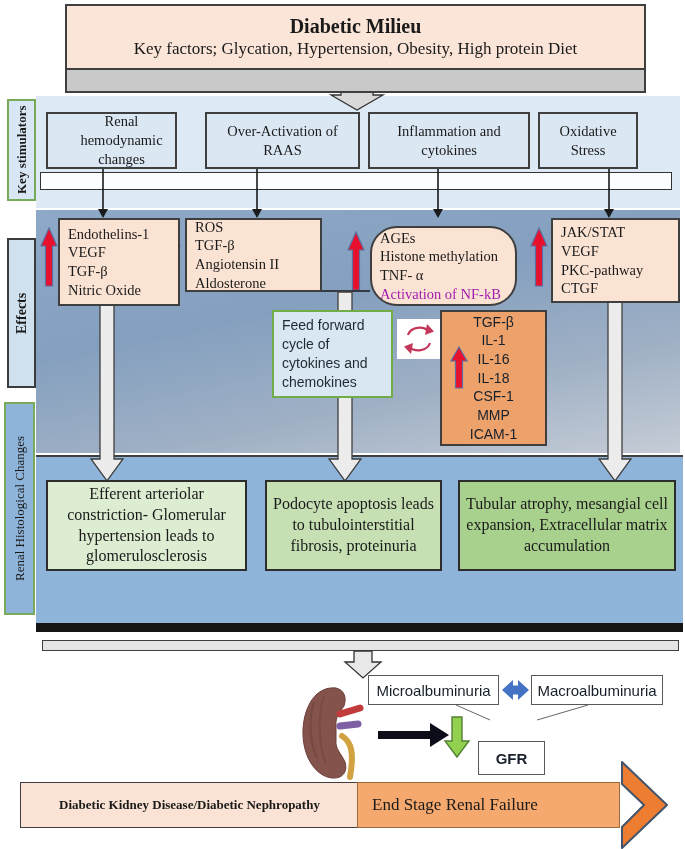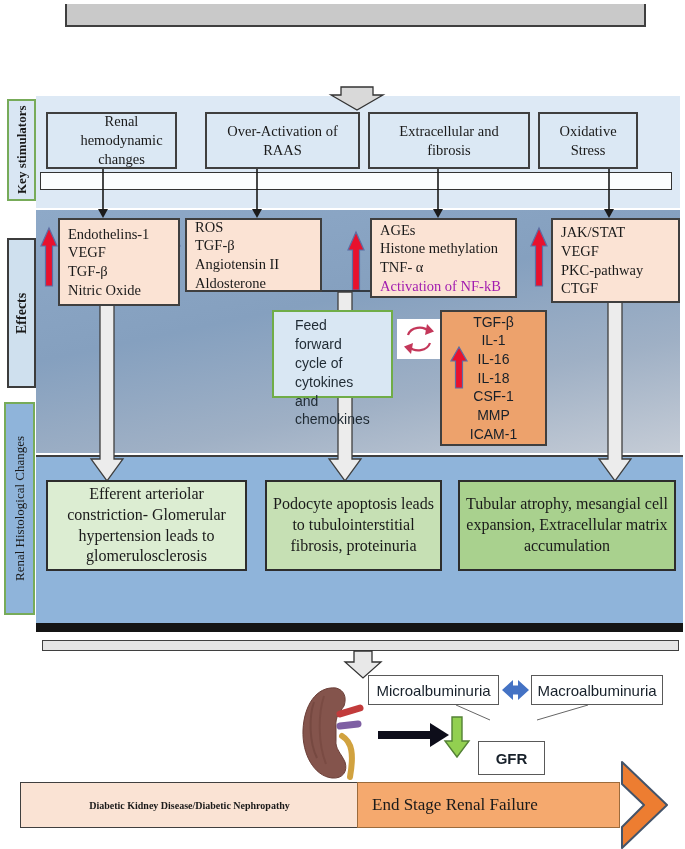--- a/index.html
+++ b/index.html
@@ -33,21 +33,21 @@
             font-size:14.5px;line-height:1.3;padding-left:20px;}
   
   .band-effects{left:36px;top:210px;width:644px;height:243px;
                 background:linear-gradient(168deg,#8ea9c8 0%,#85a0bf 40%,#9fb0c5 70%,#c5ccd6 100%);}
   .ebox{background:#fbe3d4;border:2px solid #3f3f3f;padding:3px 8px;
         display:flex;flex-direction:column;justify-content:center;
         font-size:14.5px;line-height:1.28;}
   .red-text{color:#a21caf;}
   .feed-box{left:272px;top:310px;width:121px;height:88px;background:#d9e7f3;border:2px solid #70ad47;
             font-family:"Liberation Sans",sans-serif;font-size:14px;line-height:1.35;
-            padding:4px 21px;color:#1f2a33;}
+            padding:4px 8px;color:#1f2a33;}
   .recycle{left:397px;top:319px;width:44px;height:40px;background:#fff;}
   .orange-box{left:440px;top:310px;width:107px;height:136px;background:#eda26c;border:2px solid #3f3f3f;
               font-family:"Liberation Sans",sans-serif;font-size:14px;line-height:1.33;
               display:flex;flex-direction:column;justify-content:center;text-align:center;color:#17202a;}
   
   .band-hist{left:36px;top:455px;width:647px;height:168px;background:#8fb4da;border-top:2px solid #3f3f3f;}
   .black-bar{left:36px;top:623px;width:647px;height:9px;background:#141414;}
   .gray-bar{left:42px;top:640px;width:637px;height:11px;background:#e4e4e4;border:1px solid #3f3f3f;}
   .gbox{top:480px;height:91px;border:2px solid #2d2d2d;display:flex;align-items:center;justify-content:center;
         text-align:center;font-size:16px;line-height:1.3;padding:2px 6px;}
@@ -55,21 +55,21 @@
   .g2{left:265px;width:177px;background:#c6e0b4;}
   .g3{left:458px;width:218px;background:#a9d18e;}
   
   .wbox{background:#fff;border:1.5px solid #595959;display:flex;align-items:center;justify-content:center;
         font-family:"Liberation Sans",sans-serif;font-size:15px;color:#17202a;}
   .micro{left:368px;top:675px;width:131px;height:30px;}
   .macro{left:531px;top:675px;width:132px;height:30px;}
   .gfr{left:478px;top:720px;width:67px;height:34px;font-weight:bold;margin-top:21px;}
   
   .banner-left{left:20px;top:782px;width:339px;height:46px;background:#fae3d4;border:1.5px solid #3f3f3f;
-               display:flex;align-items:center;justify-content:center;font-weight:bold;font-size:10px;text-align:center;}
+               display:flex;align-items:center;justify-content:center;font-weight:bold;font-size:13px;text-align:center;}
   .banner-right{left:357px;top:782px;width:263px;height:46px;background:#f5a96e;border:1.5px solid #9c6b3c;
                 display:flex;align-items:center;font-size:17px;padding-left:14px;}
 </style>
 </head>
 <body>
 
 <div id="page">
 
   <div class="abs band band-stim"></div>
   <div class="abs bar collector"></div>
@@ -132,45 +132,49 @@
 
     <g stroke="#666" stroke-width="1">
       <line x1="456" y1="705" x2="490" y2="720"></line>
         <line x1="588" y1="705" x2="537" y2="720"></line>
     </g>
 
     <path d="M622,762 L667,805 L622,848 L622,827 L644,805 L622,784 Z" fill="#ed7d31" stroke="#44546a" stroke-width="2" stroke-linejoin="round"></path>
   </svg>
 
   <div class="abs box header-outer">
+    <div class="header-main">
+      <div class="header-title">Diabetic Milieu</div>
+      <div class="header-sub">Key factors; Glycation, Hypertension, Obesity, High protein Diet</div>
+    </div>
     <div class="header-gray"></div>
   </div>
 
   <div class="abs box side-label side-ks">Key stimulators</div>
   <div class="abs box side-label side-ef">Effects</div>
   <div class="abs box side-label side-rh">Renal Histological Changes</div>
 
   <div class="abs box stim-box" style="left:46px;width:131px;">Renal hemodynamic changes</div>
   <div class="abs box stim-box" style="left:205px;width:155px;padding:0 14px;">Over-Activation of RAAS</div>
-  <div class="abs box stim-box" style="left:368px;width:162px;padding:0 18px;">Extracellular and fibrosis</div>
+  <div class="abs box stim-box" style="left:368px;width:162px;padding:0 18px;">Inflammation and cytokines</div>
   <div class="abs box stim-box" style="left:538px;width:100px;padding:0 22px;">Oxidative Stress</div>
 
   <div class="abs box ebox" style="left:58px;top:218px;width:122px;height:88px;">
     <div>Endothelins-1</div>
     <div>VEGF</div>
     <div>TGF-β</div>
     <div>Nitric Oxide</div>
   </div>
   <div class="abs box ebox" style="left:185px;top:218px;width:137px;height:74px;">
     <div>ROS</div>
     <div>TGF-β</div>
     <div>Angiotensin II</div>
     <div>Aldosterone</div>
   </div>
-  <div class="abs box ebox" style="left:370px;top:218px;width:147px;height:80px;">
+  <div class="abs box ebox" style="left:370px;top:226px;width:147px;height:80px;border-radius:27px;">
     <div>AGEs</div>
     <div>Histone methylation</div>
     <div>TNF- α</div>
     <div class="red-text">Activation of NF-kB</div>
   </div>
   <div class="abs box ebox" style="left:551px;top:218px;width:129px;height:85px;">
     <div>JAK/STAT</div>
     <div>VEGF</div>
     <div>PKC-pathway</div>
     <div>CTGF</div>

